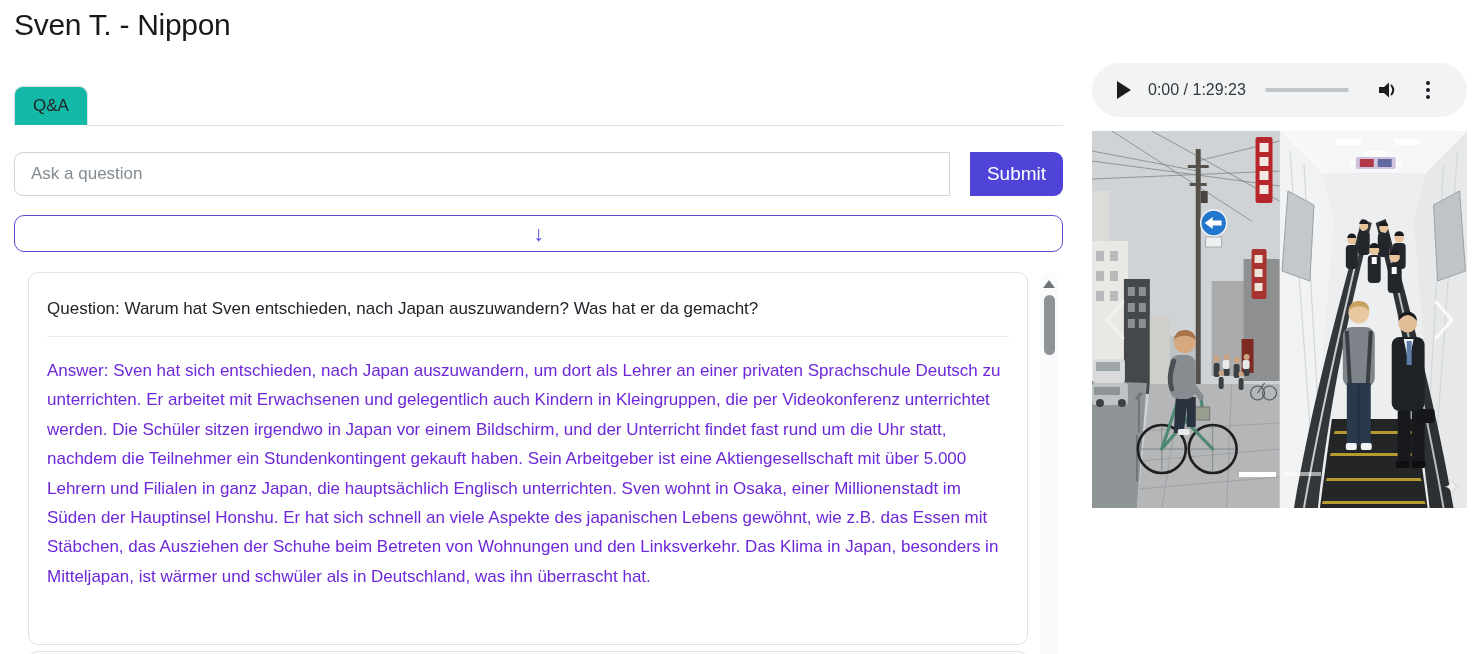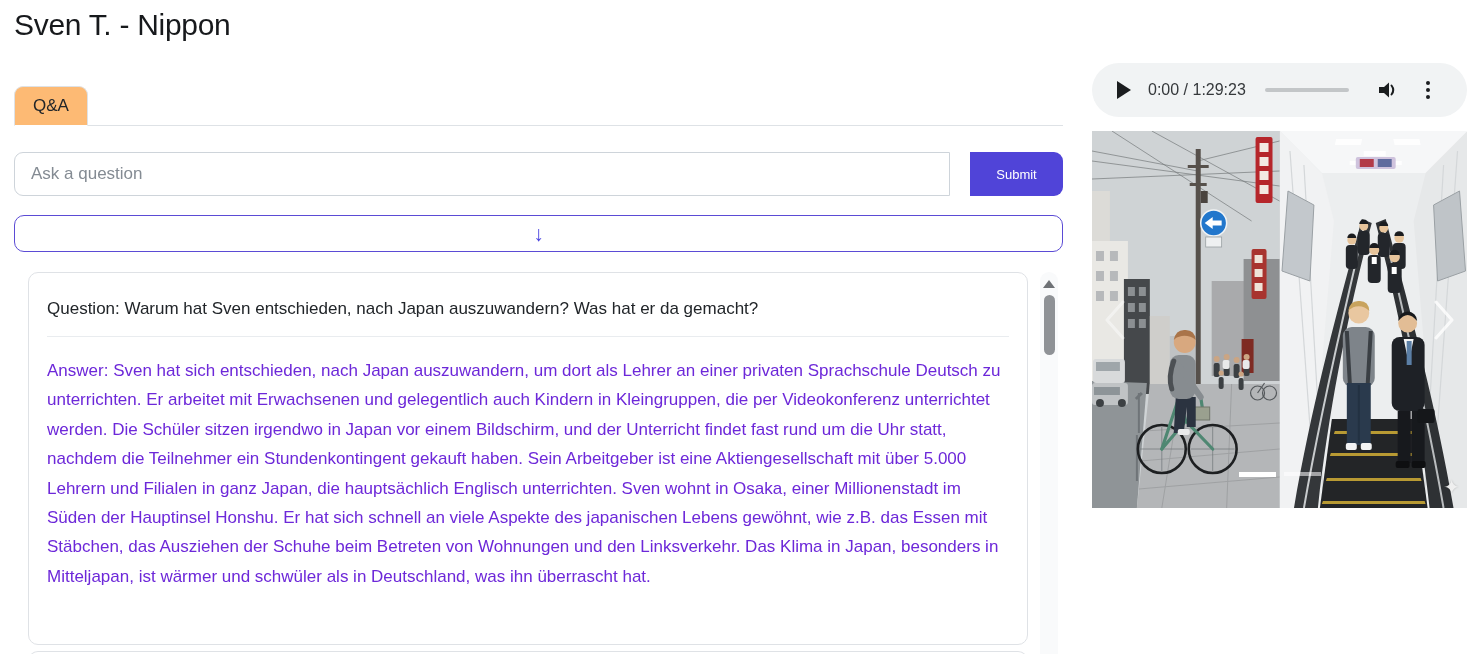--- a/index.html
+++ b/index.html
@@ -21,34 +21,34 @@
   .tabs {
     position:absolute; left:14px; top:84px; width:1049px; height:42px;
     display:flex; align-items:flex-end; border-bottom:1px solid #dee2e6;
   }
   .tab {
     padding:9px 18px; font-size:17px; color:#6257e6; cursor:pointer;
     border:1px solid transparent; border-radius:9px 9px 0 0; margin-bottom:-1px;
     text-decoration:none;
   }
   .tab.active {
-    color:#212529; background:#fdba74;
+    color:#212529; background:#14b8a6;
     border-color:#dee2e6 #dee2e6 #ffffff #dee2e6;
   }
 
   
   .ask-row { position:absolute; left:14px; top:152px; width:1049px; height:44px; display:flex; }
   .question-input {
     flex:1; height:44px; border:1px solid #ced4da; border-radius:9px 0 0 9px;
     padding:0 16px; font-size:17px; font-family:inherit; color:#212529; outline:none;
   }
   .question-input::placeholder { color:#848b93; }
   .submit-btn {
     width:93px; height:44px; border:none; border-radius:0 9px 9px 0;
-    background:#5044d8; color:#fff; font-size:13px; font-family:inherit; cursor:pointer;margin-left:20px;
+    background:#5044d8; color:#fff; font-size:19px; font-family:inherit; cursor:pointer;margin-left:20px;
   }
 
   .load-more {
     position:absolute; left:14px; top:215px; width:1049px; height:37px;
     background:#fff; border:1.5px solid #5b4bd5; border-radius:10px;
     color:#4a43e0; font-size:21px; font-weight:700; line-height:1;
     display:flex; align-items:center; justify-content:center; cursor:pointer; padding:0;
   }
 
   

